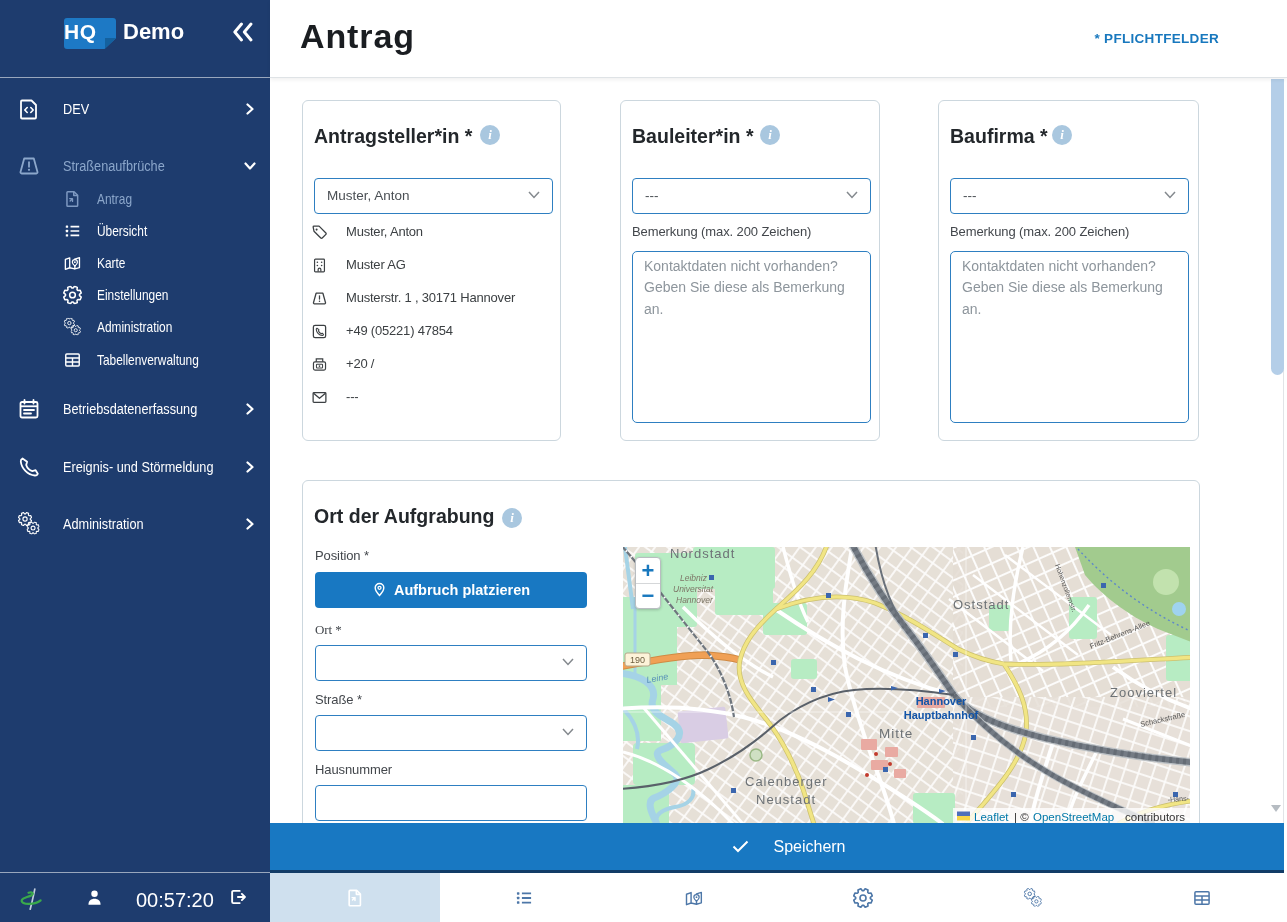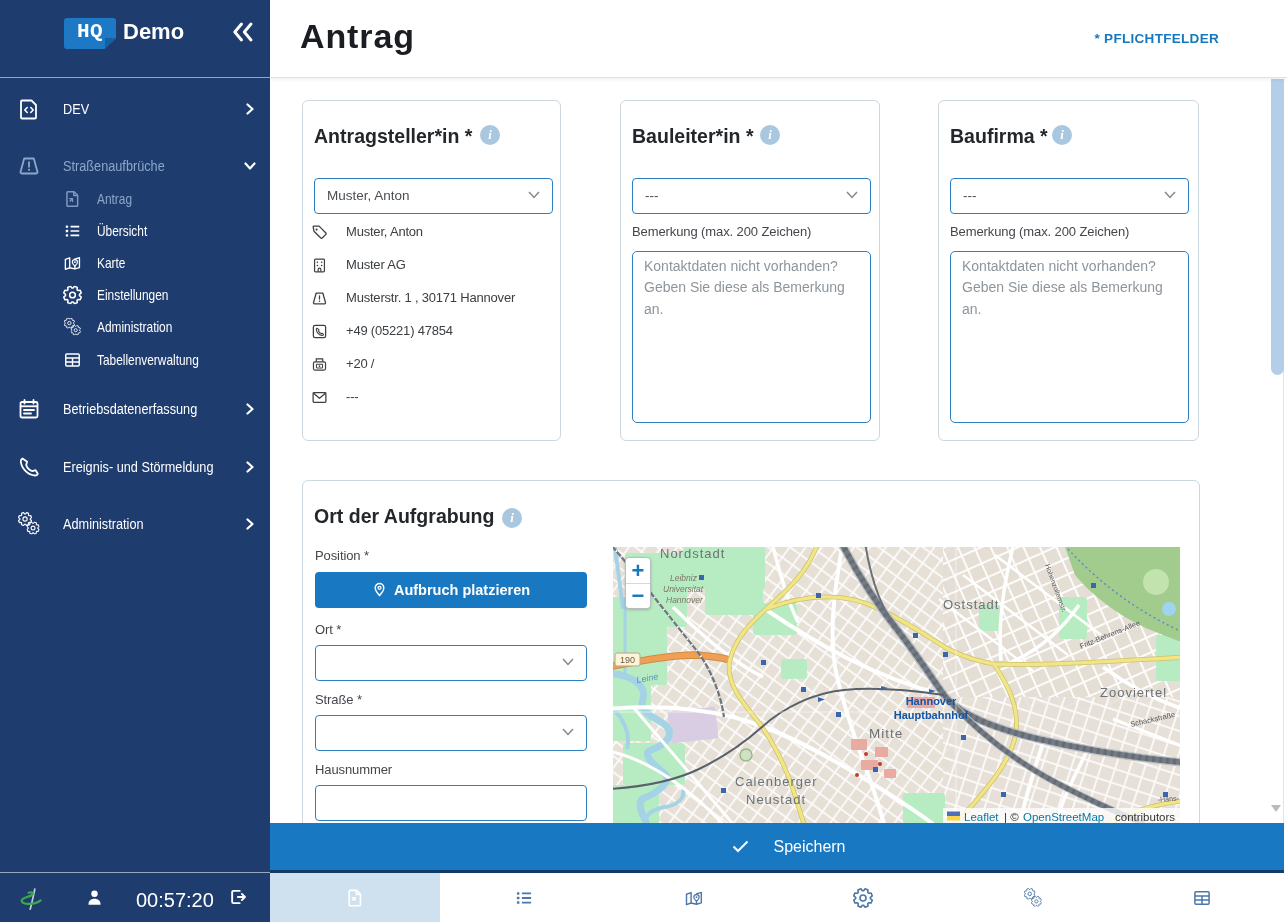--- a/index.html
+++ b/index.html
@@ -6,21 +6,21 @@
 * { margin:0; padding:0; box-sizing:border-box; }
 html,body { width:1287px; height:922px; overflow:hidden; font-family:"Liberation Sans", sans-serif; background:#fff; }
 .cx { display:inline-block; transform:scaleX(0.82); transform-origin:0 50%; white-space:nowrap; }
 .cxt { display:inline-block; transform:scaleX(0.93); transform-origin:0 50%; white-space:nowrap; }
 
 #sidebar { position:absolute; left:0; top:0; width:270px; height:922px; background:#1e3c6e; color:#fff; --pinbg:#1e3c6e; }
 #logo-row { position:absolute; left:0; top:0; width:270px; height:78px; border-bottom:1px solid rgba(255,255,255,.55); }
 #hqbox { position:absolute; left:64px; top:18px; width:52px; height:31px; }
 #hqbox .bg { position:absolute; inset:0; background:#1d79c5; border-radius:3px; clip-path:polygon(0 0,100% 0,100% 65%,78% 100%,0 100%); }
 #hqbox .fold { position:absolute; right:0; bottom:0; width:11.5px; height:11px; background:#14619f; clip-path:polygon(0 100%,100% 0,0 0); }
-#hqbox .t { position:absolute; left:0; top:2px; width:100%; text-align:center; font-size:21px; font-weight:bold; color:#fff; letter-spacing:.5px;font-family:Liberation Mono, monospace;}
+#hqbox .t { position:absolute; left:0; top:2px; width:100%; font-size:21px; font-weight:bold; color:#fff; letter-spacing:.5px;}
 #demo { position:absolute; left:123px; top:19px; font-size:22px; font-weight:bold; color:#fff; }
 
 .nav-item { position:absolute; left:0; width:270px; height:44px; }
 .nav-item .ni-icon { position:absolute; left:17px; top:50%; transform:translateY(-50%); width:24px; height:24px; }
 .nav-item .ni-label { position:absolute; left:63px; top:50%; transform:translateY(-50%); font-size:15.5px; color:#fff; white-space:nowrap; }
 .nav-item .chev { position:absolute; right:14px; top:50%; transform:translateY(-50%); width:12px; height:12px; }
 .sub-item { position:absolute; left:0; width:270px; height:32px; }
 .sub-item .si-icon { position:absolute; left:63px; top:50%; transform:translateY(-50%); width:19px; height:19px; }
 .sub-item .si-label { position:absolute; left:97px; top:50%; transform:translateY(-50%); font-size:14.5px; color:#fff; white-space:nowrap; }
 .dim .ni-label, .dim .si-label { color:#8ca7cb; }
@@ -336,35 +336,35 @@
     <div class="flabel" style="left:11px;top:123px;">Bemerkung (max. 200 Zeichen)</div>
     <div class="ta" style="left:11px;top:150px;width:239px;height:172px;">Kontaktdaten nicht vorhanden? Geben Sie diese als Bemerkung an.</div>
   </div>
   <div class="card" style="left:32px;top:480px;width:898px;height:430px;">
     <h2><span class="cxt">Ort der Aufgrabung</span></h2>
       <span class="info" style="left:199px;top:27px">i</span>
     <div class="flabel" style="left:12px;top:67px;">Position *</div>
     <div style="position:absolute;left:12px;top:91px;width:272px;height:36px;background:#1878c2;border-radius:4px;color:#fff;text-align:center;line-height:36px;font-size:14.5px;font-weight:bold;"><svg width="15" height="15" style="vertical-align:-2px;margin-right:7px">
           <use href="#i-pin" width="15" height="15"></use>
         </svg>Aufbruch platzieren</div>
-    <div class="flabel" style="left:12px;top:141px;">Ort *</div>
+    <div class="flabel" style="left:12px;top:141px;font-family:Liberation Serif, serif;">Ort *</div>
     <div class="sel" style="left:12px;top:164px;width:272px;">
         <svg class="sc" viewBox="0 0 12 8">
           <path d="M1 1 L6 6.5 L11 1" fill="none" stroke="#84898e" stroke-width="1.5"></path>
         </svg>
       </div>
     <div class="flabel" style="left:12px;top:211px;">Straße *</div>
     <div class="sel" style="left:12px;top:234px;width:272px;">
         <svg class="sc" viewBox="0 0 12 8">
           <path d="M1 1 L6 6.5 L11 1" fill="none" stroke="#84898e" stroke-width="1.5"></path>
         </svg>
       </div>
     <div class="flabel" style="left:12px;top:281px;">Hausnummer</div>
     <div style="position:absolute;left:12px;top:304px;width:272px;height:36px;border:1px solid #2e7fc1;border-radius:4px;background:#fff;"></div>
-    <div id="map" style="position:absolute;left:310px;top:66px;width:567px;height:277px;overflow:hidden;padding-left:20px;">
+    <div id="map" style="position:absolute;left:320px;top:66px;width:567px;height:277px;overflow:hidden;padding-left:20px;">
 <svg width="576" height="277" viewBox="0 0 576 277" style="position:absolute;left:0;top:0">
 <defs>
 <pattern id="blkA" width="13" height="13" patternUnits="userSpaceOnUse" patternTransform="rotate(36)">
 <rect width="13" height="13" fill="#ffffff"></rect>
               <rect x="0.9" y="0.9" width="11.2" height="11.2" fill="#e5ded5"></rect>
 </pattern>
 <pattern id="blkB" width="15" height="15" patternUnits="userSpaceOnUse" patternTransform="rotate(-24)">
 <rect width="15" height="15" fill="#ffffff"></rect>
               <rect x="1" y="1" width="13" height="13" fill="#e4dcd3"></rect>
 </pattern>

